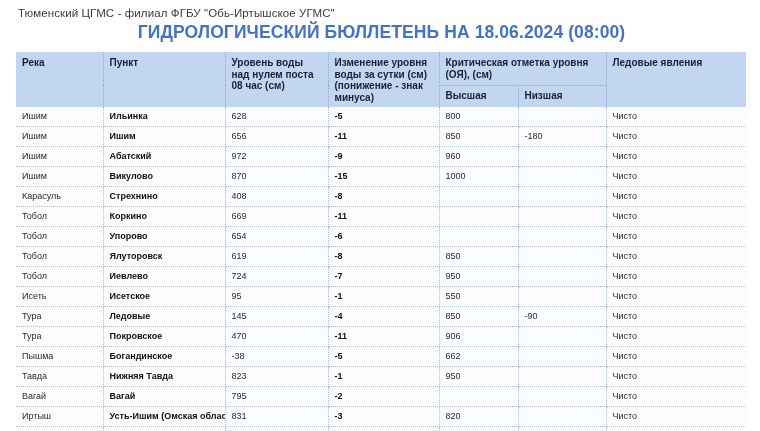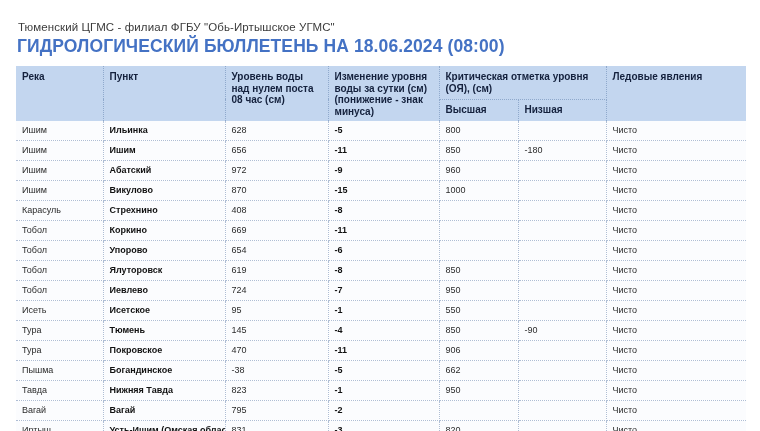--- a/index.html
+++ b/index.html
@@ -11,40 +11,41 @@
     width: 760px;
     height: 431px;
     font-family: "Liberation Sans", sans-serif;
     color: #1a1a1a;
     overflow: hidden;
   }
   .page {
     width: 760px;
     height: 431px;
     box-sizing: border-box;
-    padding: 20px 14px 0 16px;
+    padding: 6px 14px 0 16px;
     background: #ffffff;
   }
   .org-line {
     font-size: 11.5px;
     color: #3b3b3b;
     letter-spacing: 0.1px;
     line-height: 14px;
     padding-left: 2px;
     white-space: nowrap;
   }
   .bulletin-title {
     font-size: 17.5px;
     font-weight: bold;
     color: #4472c4;
     letter-spacing: 0.1px;
     line-height: 22px;
     margin-top: 1px;
     padding-left: 1px;
     white-space: nowrap;
+    text-align: center;
   }
   .table-wrap {
     margin-top: 9px;
   }
   table.bulletin {
     border-collapse: collapse;
     table-layout: fixed;
     width: 730px;
     font-size: 9px;
   }
@@ -227,21 +228,21 @@
             <td class="river-cell">Исеть</td>
             <td class="point-cell">Исетское</td>
             <td class="num-cell">95</td>
             <td class="change-cell">-1</td>
             <td class="num-cell">550</td>
             <td class="num-cell"></td>
             <td class="ice-cell last-col">Чисто</td>
           </tr>
           <tr>
             <td class="river-cell">Тура</td>
-            <td class="point-cell">Тюмень</td>
+            <td class="point-cell">Ледовые</td>
             <td class="num-cell">145</td>
             <td class="change-cell">-4</td>
             <td class="num-cell">850</td>
             <td class="num-cell">-90</td>
             <td class="ice-cell last-col">Чисто</td>
           </tr>
           <tr>
             <td class="river-cell">Тура</td>
             <td class="point-cell">Покровское</td>
             <td class="num-cell">470</td>

